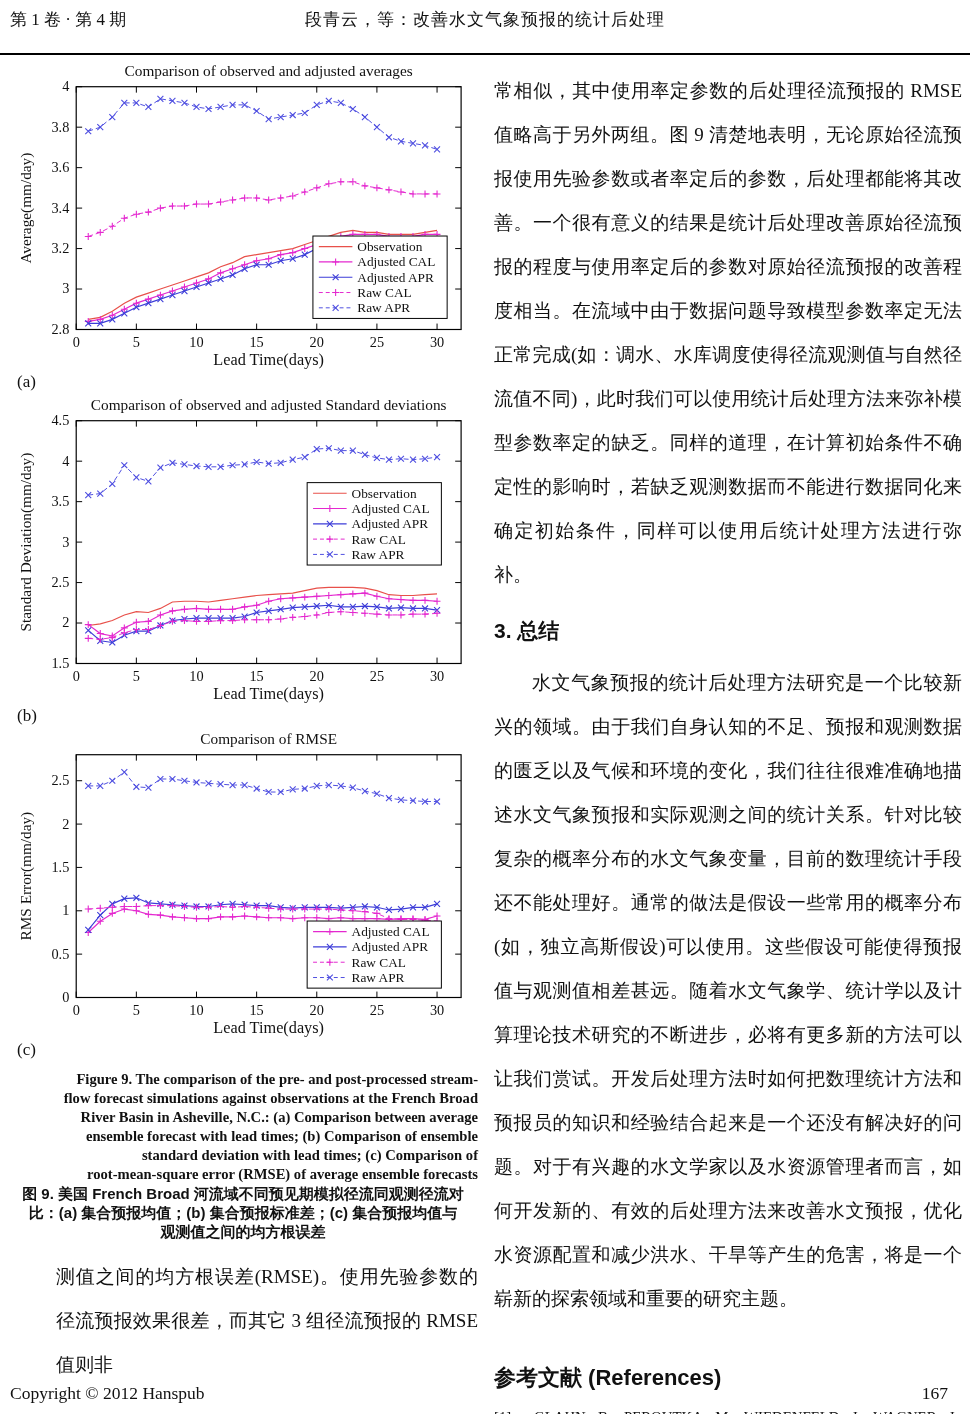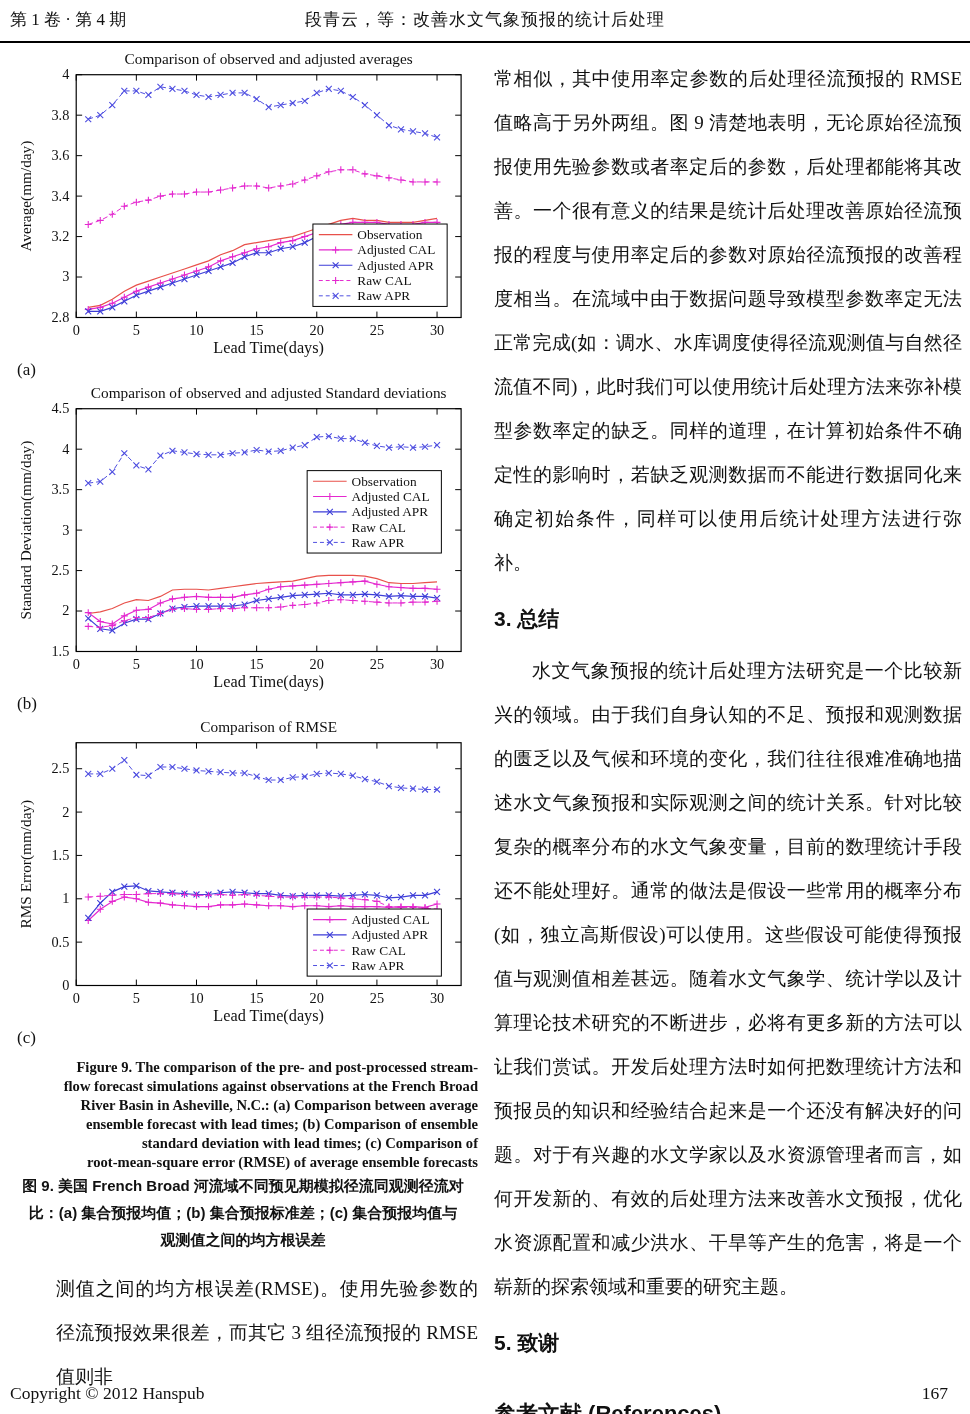--- a/index.html
+++ b/index.html
@@ -11,21 +11,21 @@
     margin: 0 auto;
     background: #ffffff;
     font-family: "Liberation Serif", "DejaVu Serif", serif;
     color: #111;
     overflow: hidden;
   }
   
   .header {
     display: flex;
     align-items: flex-end;
-    padding: 8px 10px 10px 10px;
+    padding: 8px 10px 22px 10px;
     border-bottom: 2px solid #000;
     font-size: 17px;
   }
   .header .vol { width: 250px; }
   .header .running { flex: 1; text-align: center; letter-spacing: 1px; }
   .header .spacer { width: 250px; }
   
   .columns { display: flex; gap: 16px; padding: 6px 8px 0 8px; }
   .col-left  { width: 470px; }
   .col-right { flex: 1; padding-top: 8px; }
@@ -38,21 +38,21 @@
     margin-top: 10px;
     font-weight: bold;
     font-size: 14.6px;
     line-height: 19px;
     text-align: right;
     white-space: pre-line;
   }
   .caption-zh {
     font-weight: bold;
     font-size: 15px;
-    line-height: 27px;
+    line-height: 19px;
     text-align: center;
     white-space: pre-line;
     font-family: "Liberation Sans", "DejaVu Sans", sans-serif;
   }
   
   .body-par {
     font-size: 19px;
     line-height: 44px;
     text-align: justify;
     text-justify: inter-ideograph;
@@ -682,21 +682,20 @@
       <p class="body-par">测值之间的均方根误差(RMSE)。使用先验参数的径流预报效果很差，而其它 3 组径流预报的 RMSE 值则非</p>
     </div>
 
     <div class="col-right">
       <p class="body-par">常相似，其中使用率定参数的后处理径流预报的 RMSE 值略高于另外两组。图 9 清楚地表明，无论原始径流预报使用先验参数或者率定后的参数，后处理都能将其改善。一个很有意义的结果是统计后处理改善原始径流预报的程度与使用率定后的参数对原始径流预报的改善程度相当。在流域中由于数据问题导致模型参数率定无法正常完成(如：调水、水库调度使得径流观测值与自然径流值不同)，此时我们可以使用统计后处理方法来弥补模型参数率定的缺乏。同样的道理，在计算初始条件不确定性的影响时，若缺乏观测数据而不能进行数据同化来确定初始条件，同样可以使用后统计处理方法进行弥补。</p>
 
       <h2 class="sec-heading">3. 总结</h2>
 
       <p class="body-par indent">水文气象预报的统计后处理方法研究是一个比较新兴的领域。由于我们自身认知的不足、预报和观测数据的匮乏以及气候和环境的变化，我们往往很难准确地描述水文气象预报和实际观测之间的统计关系。针对比较复杂的概率分布的水文气象变量，目前的数理统计手段还不能处理好。通常的做法是假设一些常用的概率分布(如，独立高斯假设)可以使用。这些假设可能使得预报值与观测值相差甚远。随着水文气象学、统计学以及计算理论技术研究的不断进步，必将有更多新的方法可以让我们赏试。开发后处理方法时如何把数理统计方法和预报员的知识和经验结合起来是一个还没有解决好的问题。对于有兴趣的水文学家以及水资源管理者而言，如何开发新的、有效的后处理方法来改善水文预报，优化水资源配置和减少洪水、干旱等产生的危害，将是一个崭新的探索领域和重要的研究主题。</p>
 
-      <h2 class="sec-heading">5. 致谢</h2>
 
 
       <h2 class="ref-heading">参考文献  (References)</h2>
 
       <div class="ref-list">
         <div class="ref-item">
           <span class="ref-label">[1]</span>
           <span class="ref-text">GLAHN, B., PEROUTKA, M., WIEDENFELD, J., WAGNER, J., ZYLSTRA, G. and SCHUKNECHT, B. MOS uncertainty estimates in an ensemble framework. Monthly Weather Review, 2008, 137: 246-268.</span>
         </div>
 

